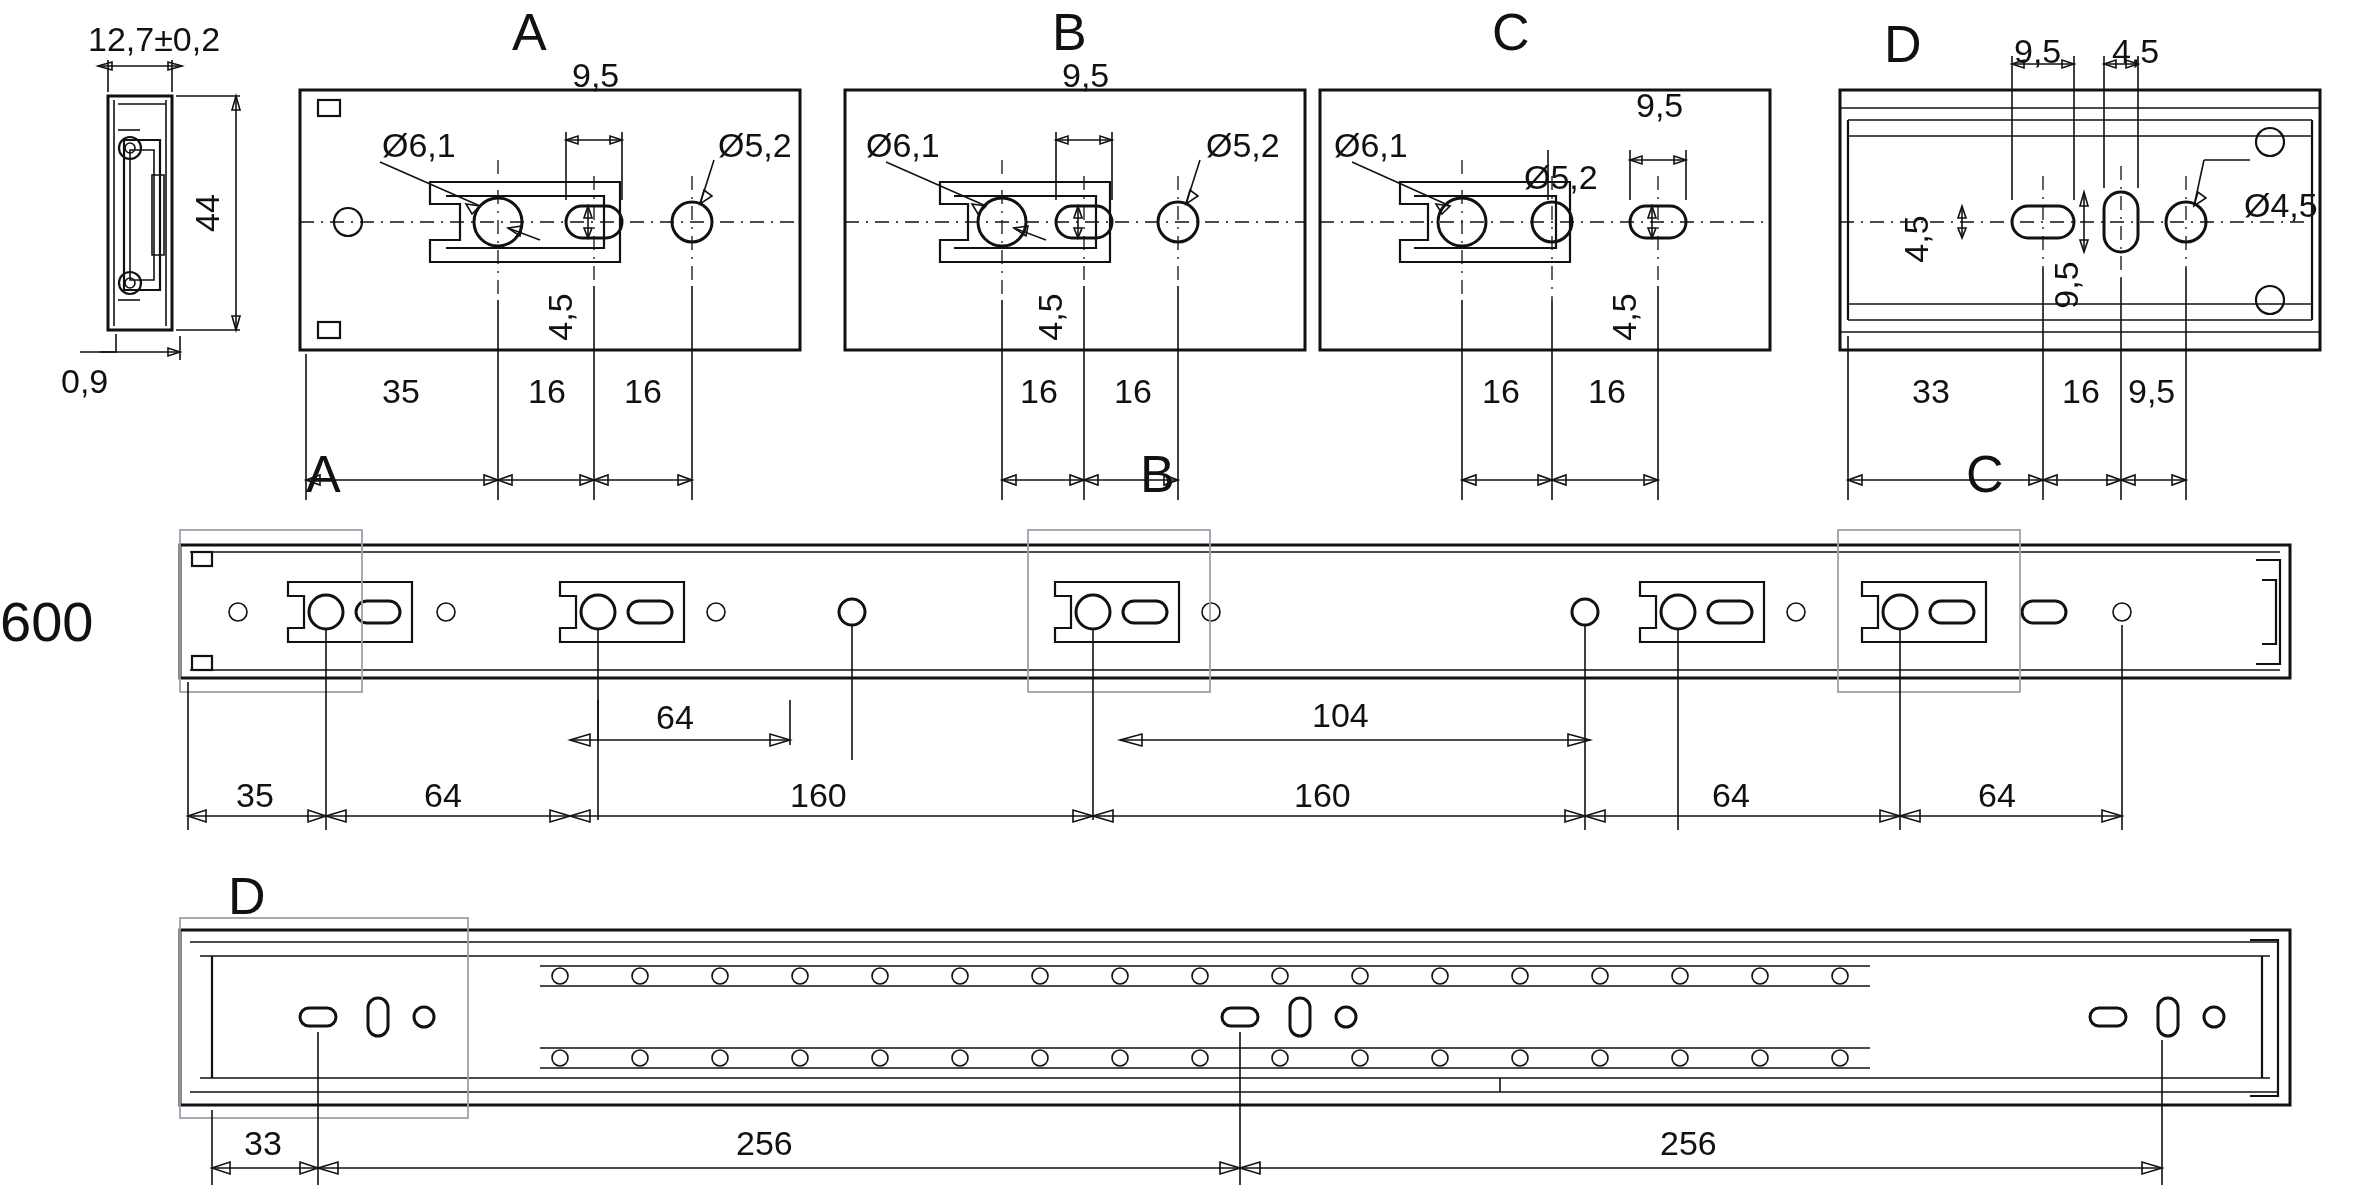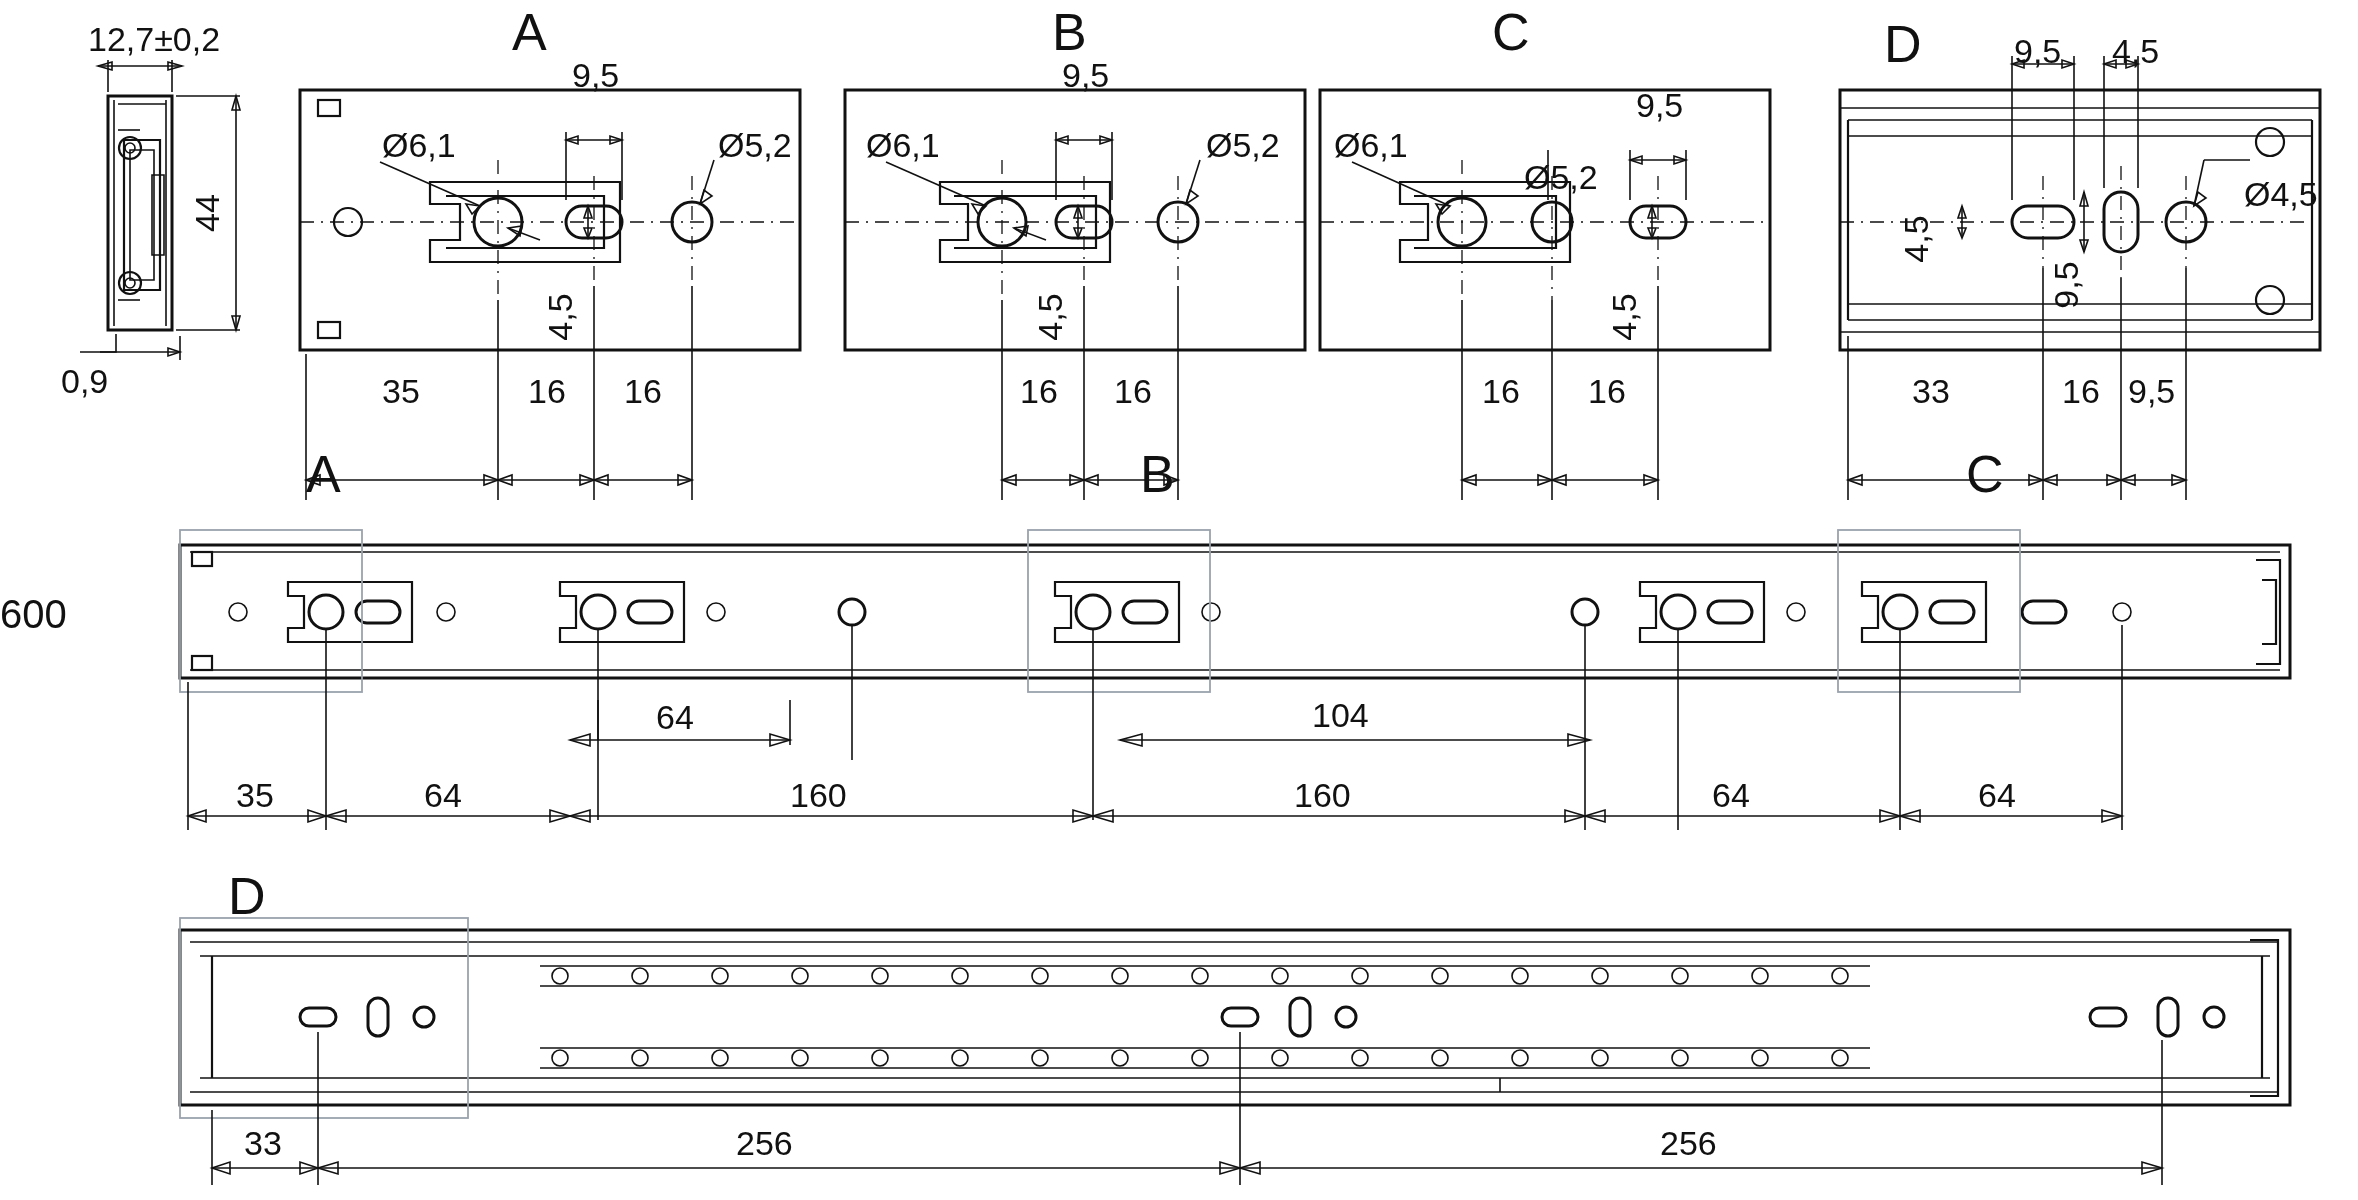--- a/index.html
+++ b/index.html
@@ -1,20 +1,20 @@
 <!DOCTYPE html>
 <html><head>
 <meta charset="utf-8">
 <style>
   html,body{margin:0;padding:0;background:#ffffff;}
   body{width:2358px;height:1200px;position:relative;overflow:hidden;
        font-family:"Liberation Sans", sans-serif;color:#111;}
   .sheet{position:absolute;left:0;top:0;width:2340px;height:1200px;}
   .lbl{position:absolute;white-space:nowrap;line-height:1;}
-  .big{font-size:40px;}
+  .big{font-size:56px;}
   .sec{font-size:52px;}
   .dim{font-size:34px;}
   .vert{transform-origin:center center;transform:rotate(-90deg);}
   svg{position:absolute;left:0;top:0;}
   .ln{stroke:#111;fill:none;}
   .thin{stroke-width:1.6;}
   .thick{stroke-width:3;}
   .med{stroke-width:2.2;}
   .dash{stroke-dasharray:14 7 2 7;stroke-width:1.3;}
   .hili{fill:none;stroke:#9aa2ad;stroke-width:1.8;}
@@ -436,21 +436,21 @@
   <div class="lbl dim" style="left:1524px;top:160px;">Ø5,2</div>
   <div class="lbl dim" style="left:1636px;top:88px;">9,5</div>
   <div class="lbl dim vert" style="left:1600px;top:300px;">4,5</div>
   <div class="lbl dim" style="left:1482px;top:374px;">16</div>
   <div class="lbl dim" style="left:1588px;top:374px;">16</div>
 
   <div class="lbl dim" style="left:2014px;top:34px;">9,5</div>
   <div class="lbl dim" style="left:2112px;top:34px;">4,5</div>
   <div class="lbl dim vert" style="left:1892px;top:222px;">4,5</div>
   <div class="lbl dim vert" style="left:2042px;top:268px;">9,5</div>
-  <div class="lbl dim" style="left:2244px;top:177px;">Ø4,5</div>
+  <div class="lbl dim" style="left:2244px;top:188px;">Ø4,5</div>
   <div class="lbl dim" style="left:1912px;top:374px;">33</div>
   <div class="lbl dim" style="left:2062px;top:374px;">16</div>
   <div class="lbl dim" style="left:2128px;top:374px;">9,5</div>
 
   <div class="lbl sec" style="left:306px;top:448px;">A</div>
   <div class="lbl sec" style="left:1140px;top:448px;">B</div>
   <div class="lbl sec" style="left:1966px;top:448px;">C</div>
   <div class="lbl big" style="left:0px;top:594px;">600</div>
 
   <div class="lbl dim" style="left:656px;top:700px;">64</div>

